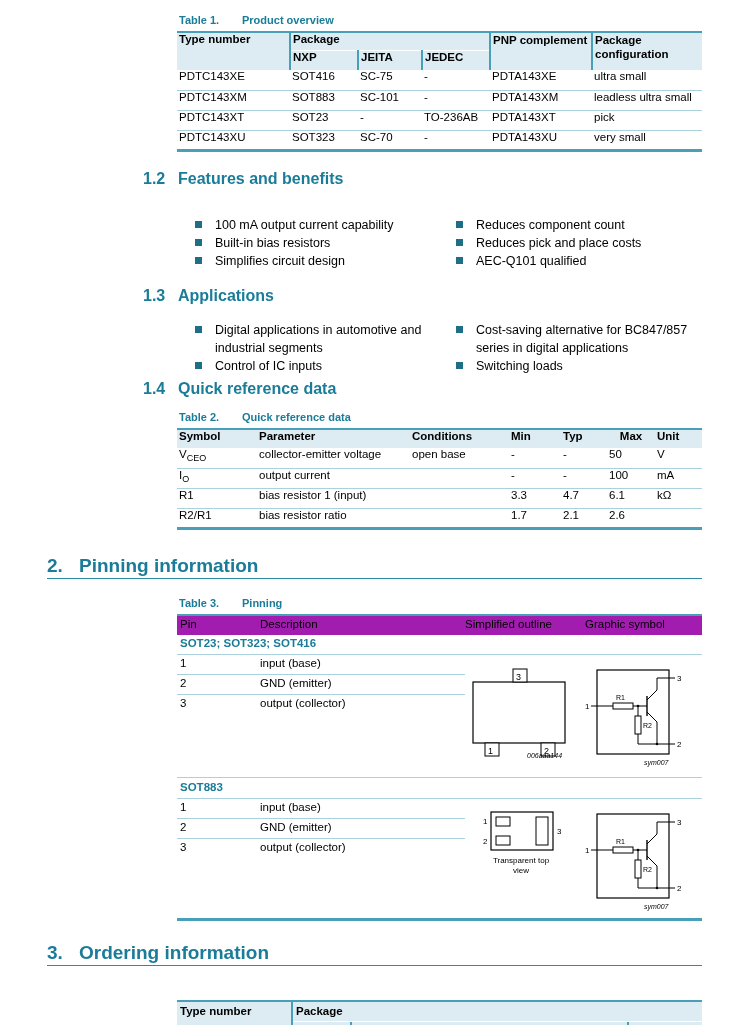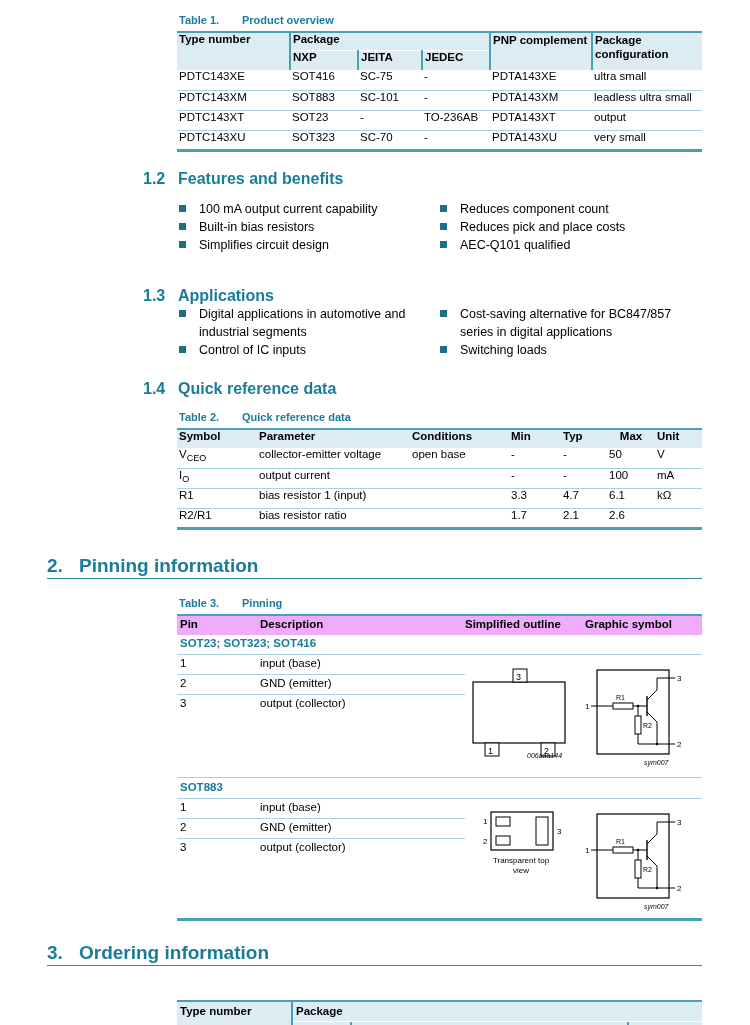--- a/index.html
+++ b/index.html
@@ -10,21 +10,21 @@
   .tcap .n{display:inline-block;width:63px;}
   table{border-collapse:collapse;font-size:11.5px;}
   td,th{padding:0 2px;text-align:left;vertical-align:top;}
   th{font-weight:bold;background:#dcecf2;}
   .toprule{border-top:2px solid #4a9fb8;}
   .botrule{border-bottom:3px solid #4a9fb8;}
   .rowline td{border-top:1px solid #a9d2de;}
   .h2{font-size:16px;font-weight:bold;color:#1a7c99;}
   .h1{font-size:19px;font-weight:bold;color:#1a7c99;}
   .h1rule{position:absolute;left:47px;width:655px;height:1px;background:#2d8aa5;}
-  ul.bl{list-style:none;margin:0;padding:0;}
+  ul.bl{list-style:none;margin:16px;padding:0;}
   ul.bl li{position:relative;padding-left:21px;line-height:18px;font-size:12.5px;}
   ul.bl li .sq{position:absolute;left:1px;top:5px;width:7px;height:7px;background:#1e6e85;}
   .vsep{border-left:2px solid #4a9fb8;}
 </style>
 </head>
 <body>
 
 <div class="abs tcap" style="left:179px;top:14px;">
   <span class="n">Table 1.</span><span>Product overview</span>
 </div>
@@ -56,21 +56,21 @@
         <td>-</td>
         <td>PDTA143XM</td>
         <td>leadless ultra small</td>
   </tr>
   <tr class="rowline" style="height:20px;">
     <td>PDTC143XT</td>
         <td>SOT23</td>
         <td>-</td>
         <td>TO-236AB</td>
         <td>PDTA143XT</td>
-        <td>output</td>
+        <td>pick</td>
   </tr>
   <tr class="rowline" style="height:20px;">
     <td>PDTC143XU</td>
         <td>SOT323</td>
         <td>SC-70</td>
         <td>-</td>
         <td>PDTA143XU</td>
         <td>very small</td>
   </tr>
 </tbody>
@@ -161,21 +161,21 @@
 <div class="abs h1" style="left:47px;top:555px;">
   <span style="display:inline-block;width:32px;">2.</span><span>Pinning information</span>
 </div>
 <div class="h1rule" style="top:578px;"></div>
 
 <div class="abs tcap" style="left:179px;top:597px;">
   <span class="n">Table 3.</span><span>Pinning</span>
 </div>
 
 <div class="abs" style="left:177px;top:614px;width:525px;height:307px;">
-  <div style="position:absolute;left:0;top:0;width:525px;height:19px;background:#f0abfc;border-top:2px solid #4a9fb8;font-weight:bold;font-size:11.5px;">
+  <div style="position:absolute;left:0;top:0;width:525px;height:19px;background:#a21caf;border-top:2px solid #4a9fb8;font-weight:normal;font-size:11.5px;">
     <span class="abs" style="left:3px;top:2px;">Pin</span>
     <span class="abs" style="left:83px;top:2px;">Description</span>
     <span class="abs" style="left:288px;top:2px;">Simplified outline</span>
     <span class="abs" style="left:408px;top:2px;">Graphic symbol</span>
   </div>
 
   <div class="abs teal" style="left:3px;top:23px;font-weight:bold;">SOT23; SOT323; SOT416</div>
   <div class="abs" style="left:0;top:40px;width:525px;height:1px;background:#a9d2de;"></div>
   <div class="abs" style="left:3px;top:43px;">1</div>
   <div class="abs" style="left:83px;top:43px;">input (base)</div>

